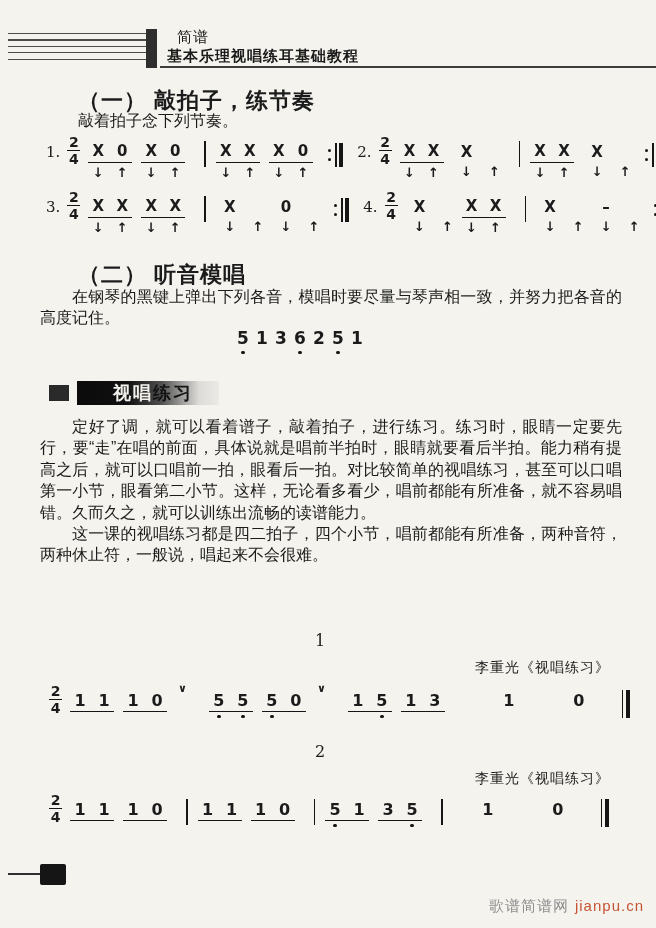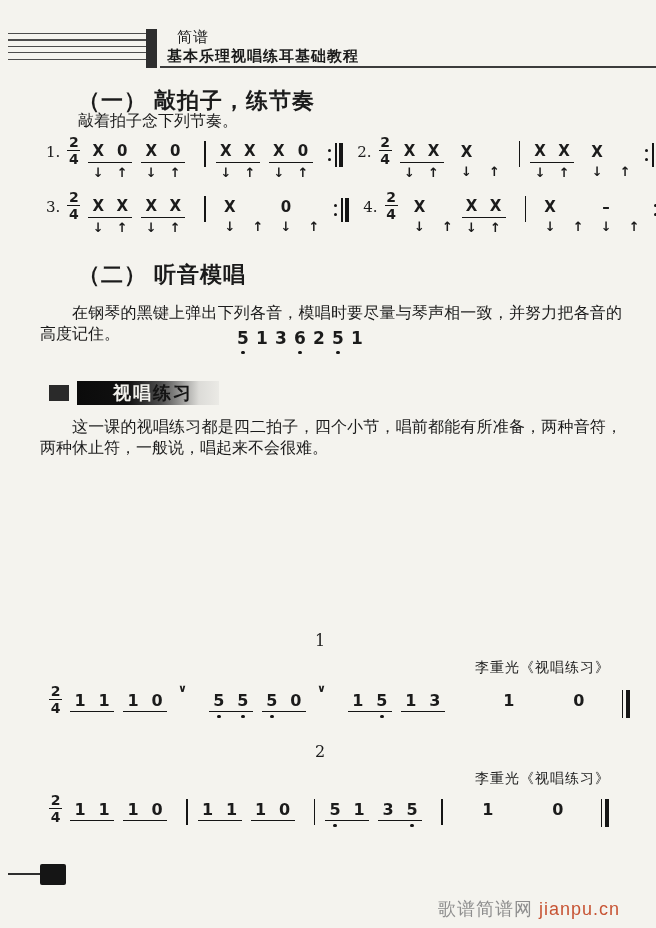--- a/index.html
+++ b/index.html
@@ -18,21 +18,21 @@
   .hdr-course{left:167px;top:47px;font-size:15px;font-weight:bold;letter-spacing:1px;}
   .hdr-rule{left:160px;top:66px;width:496px;height:1.5px;background:#3c3c3c;}
 
   
   .sec-title{font-size:22px;font-weight:bold;letter-spacing:1px;}
   .sec1-title{left:78px;top:86px}
   .sec1-sub{left:78px;top:111px;font-size:16px;}
   .sec2-title{left:78px;top:260px}
   .para{left:40px;width:582px;font-size:16px;line-height:21.4px;text-align:justify;}
   .para p{margin:0;text-indent:2em;}
-  .sec2-body{top:302px}
+  .sec2-body{top:286px}
   .main-paras{top:416px}
 
   
   .banner{left:24px;top:380px;height:26px;display:flex;align-items:center;padding-left:25px;}
   .banner-sq{width:20px;height:16px;background:#2a2a2a;margin-right:8px;display:inline-block}
   .banner-bar{position:relative;display:inline-flex;align-items:center;height:21px;padding:1px 26px 2px 36px;
     background:linear-gradient(90deg,#0b0b0b 0,#101010 50px,#4f4f4f 84px,rgba(150,150,150,.25) 122px,rgba(244,243,238,0) 155px);}
   .banner-bar b{font-size:18px;font-weight:bold;letter-spacing:2px;line-height:20px}
   .bp1{color:#f2f1ec}.bp2{color:#141414}
 
@@ -82,21 +82,21 @@
   .ex-num{left:0;top:631px;width:640px;text-align:center;font-family:"DejaVu Serif",serif;font-size:16px;}
   .ex-num2{top:742px}
   .ex-src{right:46px;top:659px;font-family:Liberation Mono, monospace;font-size:14px;letter-spacing:1px}
   .ex-src2{top:770px}
   #melody1{left:46px;top:691px;width:578px}
   #melody2{left:46px;top:800px;width:578px}
 
   
   .pg-line{left:8px;top:873px;width:46px;height:2px;background:#2e2e2e}
   .pg-square{left:40px;top:864px;width:26px;height:21px;background:#151515;border-radius:2px}
-  .site{right:36px;top:897px;font-size:18px;letter-spacing:1px}
+  .site{right:12px;top:897px;font-size:15px;letter-spacing:1px}
   .site-name{color:#8e8e8e}
   .site-url{color:#c75434;margin-left:6px;text-decoration:none}
 </style>
 </head>
 <body>
 
 <div class="abs staff-lines"></div>
 <div class="abs header-tab"></div>
 <div class="abs hdr-series">简谱</div>
 <div class="abs hdr-course">基本乐理视唱练耳基础教程</div>
@@ -366,20 +366,21 @@
 
 <div class="abs banner">
   <span class="banner-sq"></span>
   <span class="banner-bar">
       <b class="bp1">视唱</b>
       <b class="bp2">练习</b>
     </span>
 </div>
 
 <div class="abs para main-paras">
+  <p>定好了调，就可以看着谱子，敲着拍子，进行练习。练习时，眼睛一定要先行，要“走”在唱的前面，具体说就是唱前半拍时，眼睛就要看后半拍。能力稍有提高之后，就可以口唱前一拍，眼看后一拍。对比较简单的视唱练习，甚至可以口唱第一小节，眼看第二小节。这样，无论看多看少，唱前都能有所准备，就不容易唱错。久而久之，就可以训练出流畅的读谱能力。</p>
   <p>这一课的视唱练习都是四二拍子，四个小节，唱前都能有所准备，两种音符，两种休止符，一般说，唱起来不会很难。</p>
 </div>
 
 <div class="abs ex-num">1</div>
 <div class="abs ex-src">李重光《视唱练习》</div>
 <div class="abs mline" id="melody1">
     <div class="meter">
       <span>2</span>
       <span class="fline"></span>
       <span>4</span>

